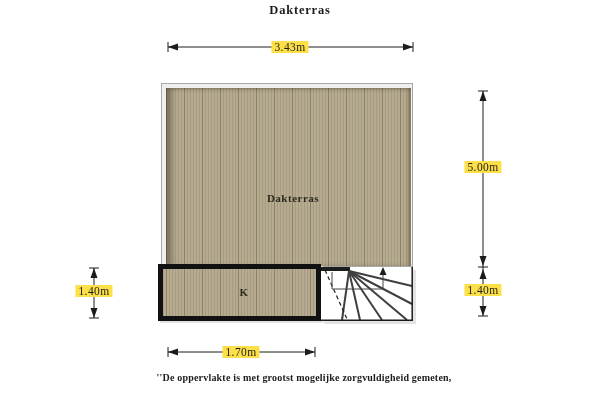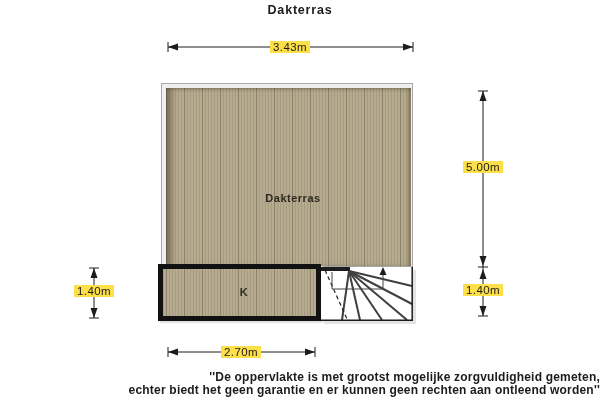--- a/index.html
+++ b/index.html
@@ -1,18 +1,18 @@
 <!DOCTYPE html>
 <html><head>
 <meta charset="utf-8">
 <style>
   html,body { margin:0; padding:0; background:#ffffff; }
   .canvas {
     position:relative; width:600px; height:400px; background:#ffffff;
-    font-family:Liberation Sans, sans-serif; color:#1c1c1c; overflow:hidden;
+    font-family:Liberation Serif, serif; color:#1c1c1c; overflow:hidden;
   }
   .plan-title {
     position:absolute; top:3px; left:0; right:0; text-align:center;
     font-size:12.5px; font-weight:bold; letter-spacing:0.8px; color:#1c1c1c;
   }
   
   .dim-label {
     position:absolute; transform:translate(-50%,-50%);
     background:#fde047; padding:0 3px; font-size:11.5px; letter-spacing:0.4px;
     color:#1c1c1c; white-space:nowrap; z-index:5;
@@ -47,22 +47,22 @@
   }
   
   .stairs {
     position:absolute; left:321px; top:267px; width:92px; height:54px;
     background:#ffffff; box-shadow:3px 3px 0 #e3e3e3; z-index:3;
   }
   .stairs svg { display:block; }
   .dims-overlay { position:absolute; left:0; top:0; z-index:2; pointer-events:none; }
   
   .disclaimer {
-    position:absolute; left:0; right:0; top:371px; text-align:right;
-    font-size:12px; font-weight:bold; line-height:13px; letter-spacing:0.2px; color:#1c1c1c;margin-left:8px;
+    position:absolute; left:0; right:0; top:371px; text-align:center;
+    font-size:10px; font-weight:bold; line-height:13px; letter-spacing:0.2px; color:#1c1c1c;margin-left:8px;
   }
 </style>
 </head>
 <body>
 
 <div class="canvas">
 
   <div class="plan-title">Dakterras</div>
 
   <svg class="dims-overlay" width="600" height="400" viewBox="0 0 600 400">
@@ -96,21 +96,21 @@
       <polygon points="483,266 479.5,256 486.5,256" stroke="none"></polygon>
       <polygon points="483,269 479.5,279 486.5,279" stroke="none"></polygon>
       <polygon points="483,316 479.5,306 486.5,306" stroke="none"></polygon>
     </g>
   </svg>
 
   <div class="dim-label" style="left:290px; top:47px;">3.43m</div>
   <div class="dim-label" style="left:483px; top:167px;">5.00m</div>
   <div class="dim-label" style="left:483px; top:290px;">1.40m</div>
   <div class="dim-label" style="left:94px;  top:291px;">1.40m</div>
-  <div class="dim-label" style="left:241px; top:352px;">2.70m</div>
+  <div class="dim-label" style="left:241px; top:352px;">1.70m</div>
 
   <div class="terrace-wall">
     <div class="terrace-deck deck"></div>
   </div>
   <div class="room-label" style="left:293px; top:198px;">Dakterras</div>
 
   <div class="k-room deck"></div>
   <div class="room-label" style="left:244px; top:292px;">K</div>
 
   <div class="stairs">
@@ -129,16 +129,15 @@
       <polygon points="62,0 58.5,8 65.5,8" fill="#1c1c1c"></polygon>
       <g stroke="#1a1a1a" stroke-width="1.5">
         <line x1="91.2" y1="0" x2="91.2" y2="53.2"></line>
         <line x1="0" y1="53.2" x2="92" y2="53.2"></line>
       </g>
     </svg>
   </div>
 
   <div class="disclaimer">
     <div>''De oppervlakte is met grootst mogelijke zorgvuldigheid gemeten,</div>
-    <div>echter biedt het geen garantie en er kunnen geen rechten aan ontleend worden''</div>
   </div>
 
 </div>
 
 </body></html>

